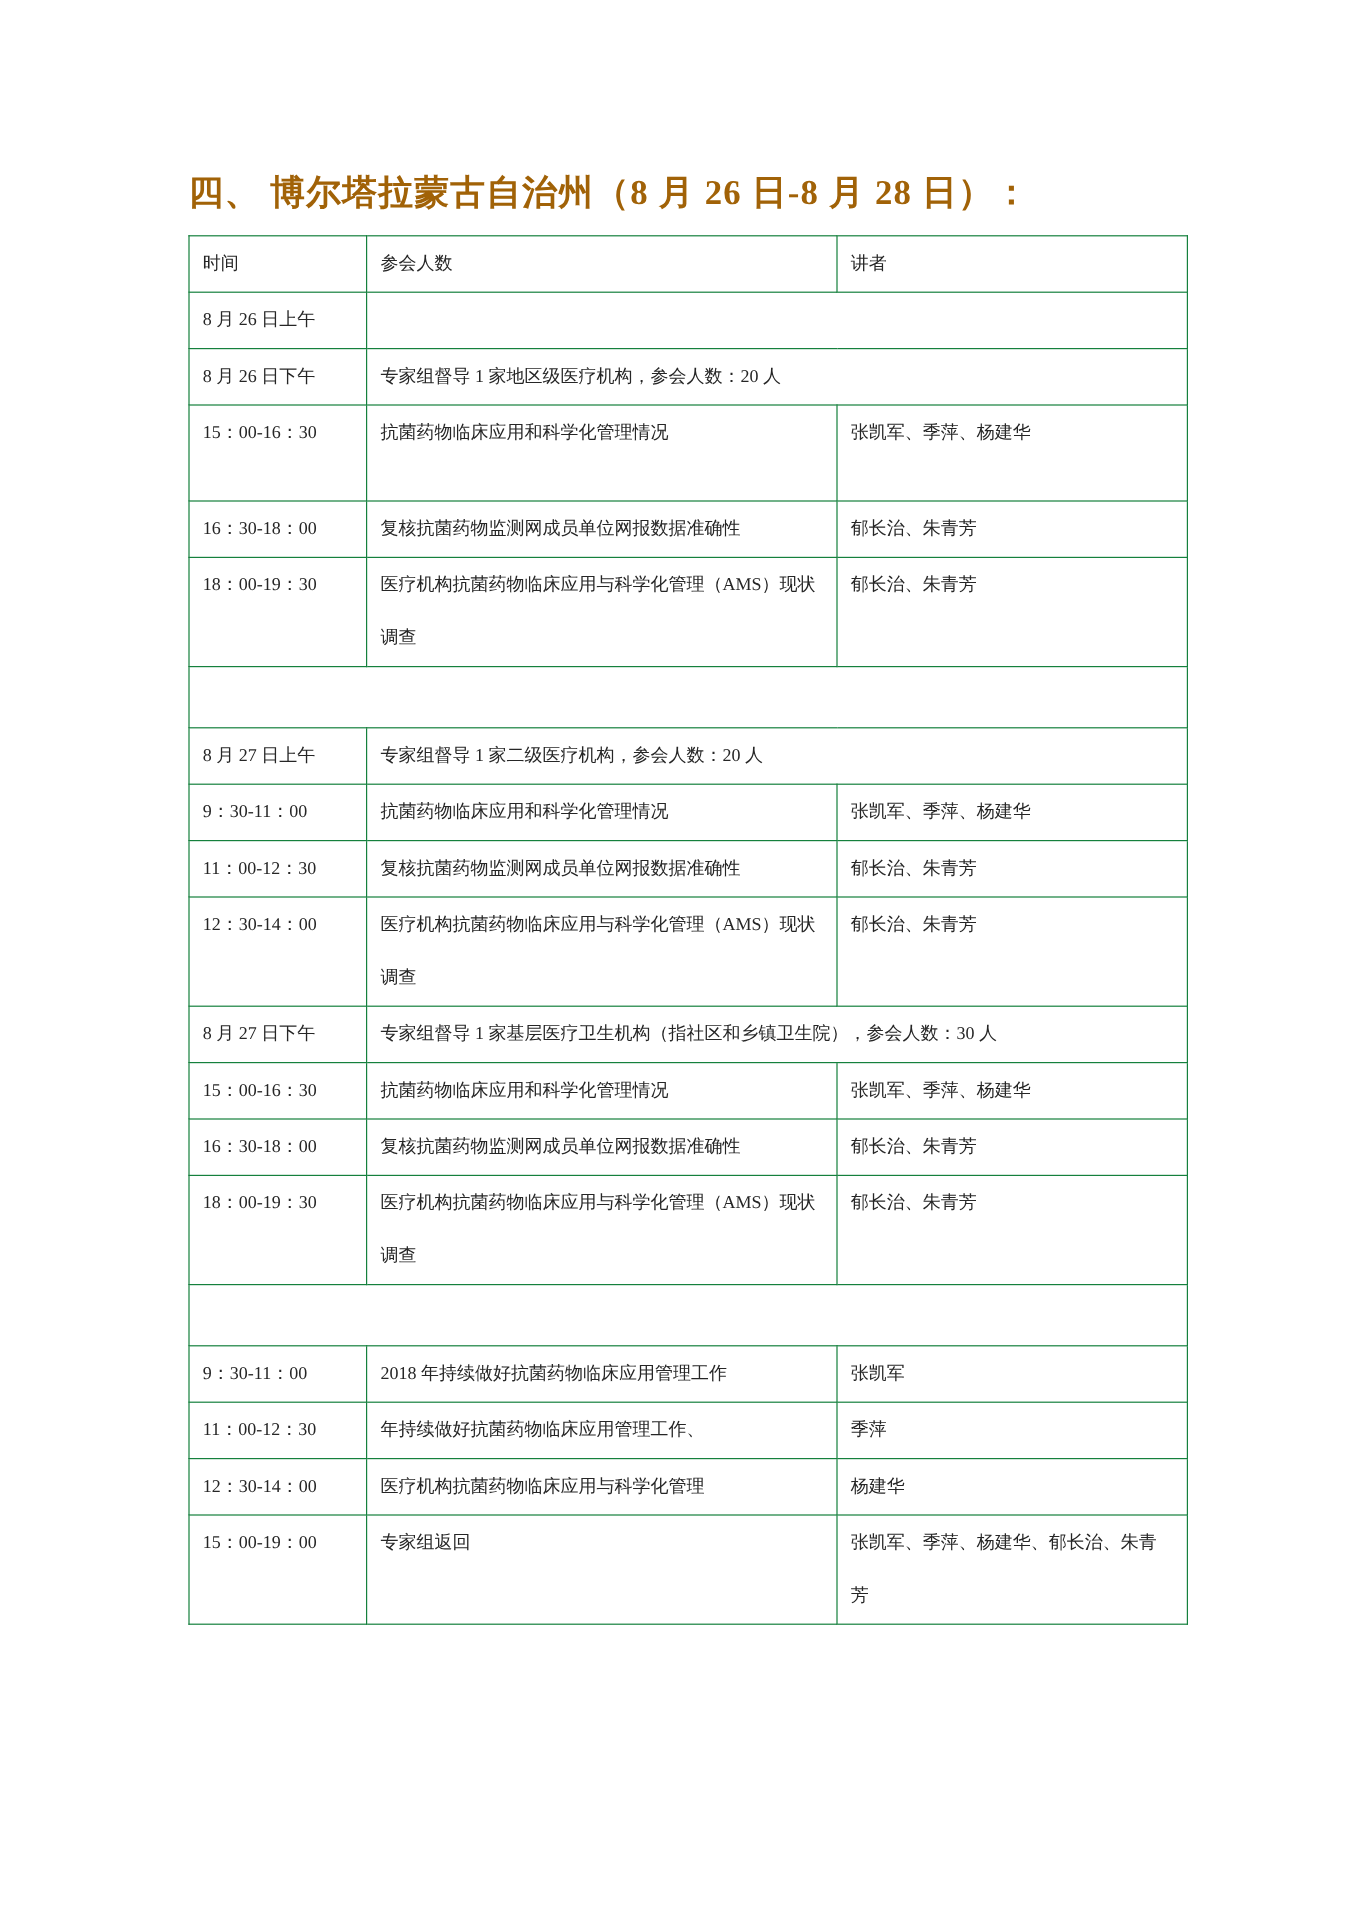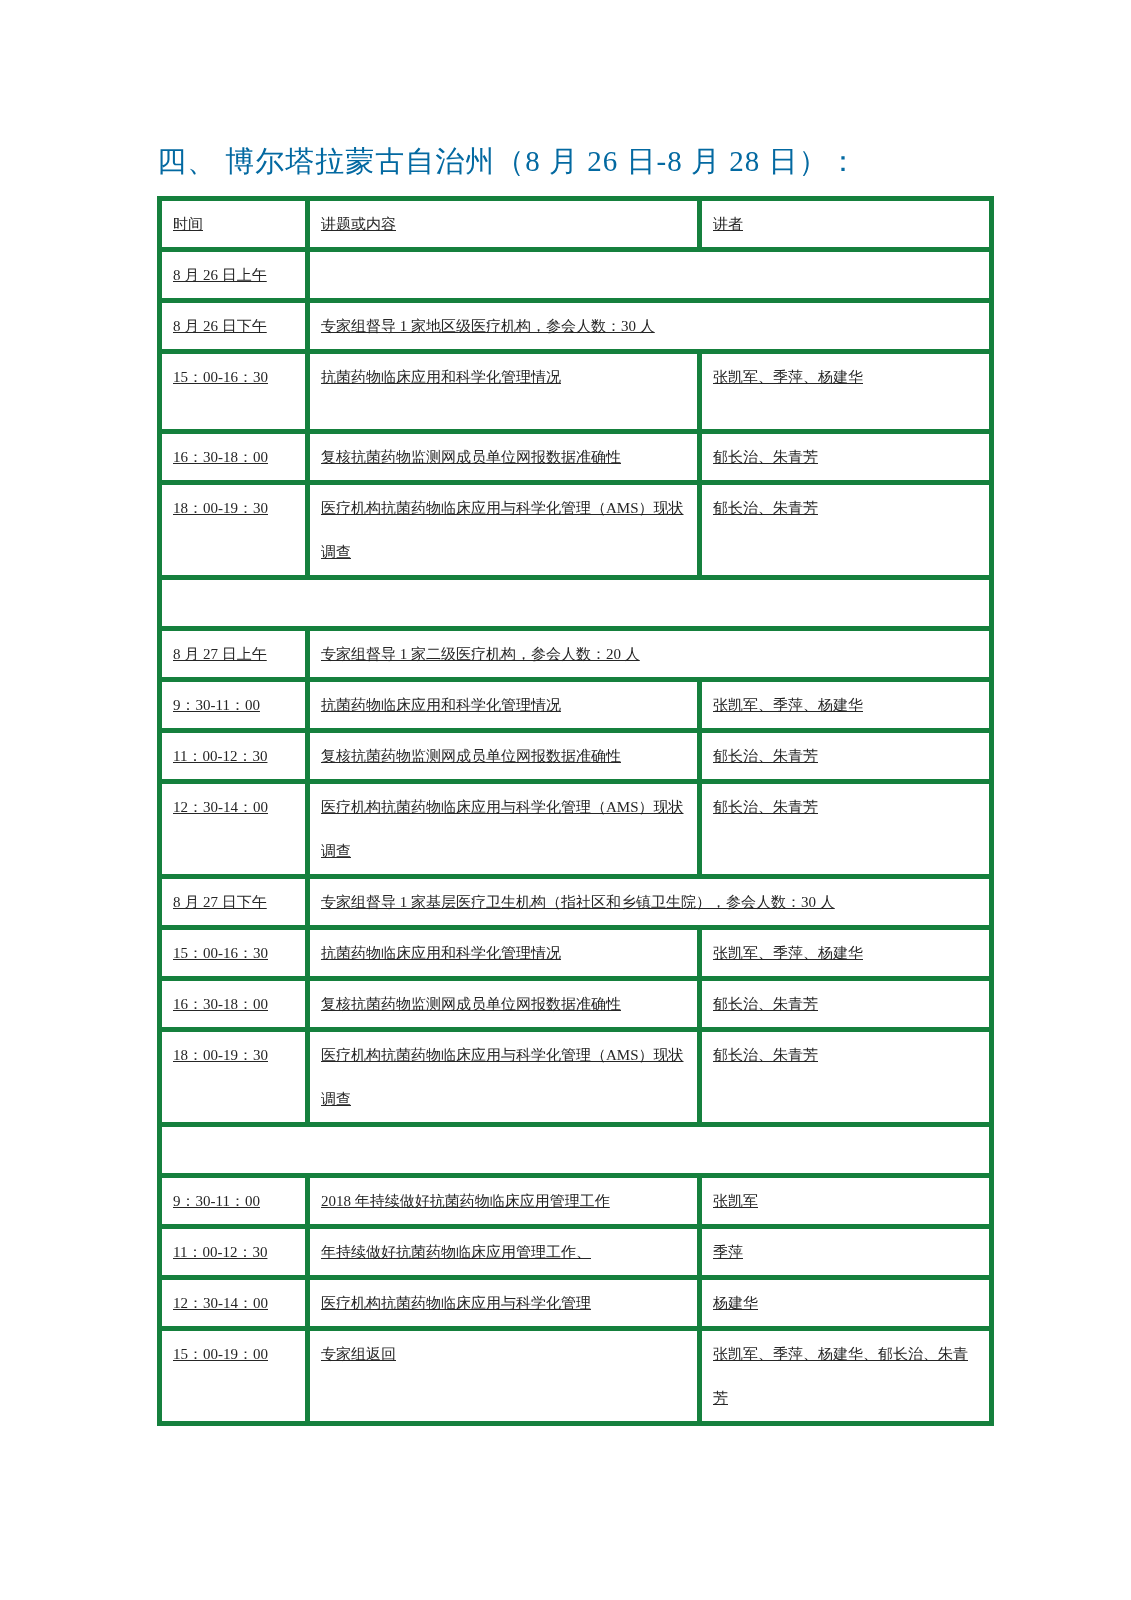--- a/index.html
+++ b/index.html
@@ -13,44 +13,43 @@
     height: 1600px;
     font-family: "Liberation Serif", "DejaVu Serif", serif;
     color: #262626;
     overflow: hidden;
   }
   .page-title {
     position: absolute;
     left: 157px;
     top: 141px;
     font-size: 29px;
-    font-weight: normal;
-    color: #0369a1;
+    font-weight: bold;
+    color: #a16207;
     letter-spacing: 1px;
     white-space: nowrap;
     line-height: 40px;
   }
   table.schedule {
     position: absolute;
     left: 157px;
     top: 196px;
     width: 832px;
     border-collapse: collapse;
     table-layout: fixed;
   }
   table.schedule td {
-    border: 5px solid #15803d;
+    border: 1px solid #15803d;
     padding: 1px 11px;
     font-size: 15px;
     line-height: 44px;
     vertical-align: top;
     word-break: break-all;
     height: 44px;
     box-sizing: border-box;
-    text-decoration: underline;
   }
   td.cell-time {
     white-space: nowrap;
     padding-left: 12px;
   }
   td.cell-speaker {
     padding-left: 11px;
     padding-right: 2px;
   }
   tr.row-tall td {
@@ -67,30 +66,30 @@
 
 <table class="schedule">
   <colgroup>
     <col style="width:148px">
     <col style="width:392px">
     <col style="width:292px">
   </colgroup>
   <tbody id="schedule-body">
       <tr>
         <td class="cell-time">时间</td>
-        <td>讲题或内容</td>
+        <td>参会人数</td>
         <td class="cell-speaker">讲者</td>
       </tr>
       <tr>
         <td class="cell-time">8 月 26 日上午</td>
         <td colspan="2"></td>
       </tr>
       <tr>
         <td class="cell-time">8 月 26 日下午</td>
-        <td colspan="2">专家组督导 1 家地区级医疗机构，参会人数：30 人</td>
+        <td colspan="2">专家组督导 1 家地区级医疗机构，参会人数：20 人</td>
       </tr>
       <tr class="row-tall">
         <td class="cell-time">15：00-16：30</td>
         <td>抗菌药物临床应用和科学化管理情况</td>
         <td class="cell-speaker">张凯军、季萍、杨建华</td>
       </tr>
       <tr>
         <td class="cell-time">16：30-18：00</td>
         <td>复核抗菌药物监测网成员单位网报数据准确性</td>
         <td class="cell-speaker">郁长治、朱青芳</td>

